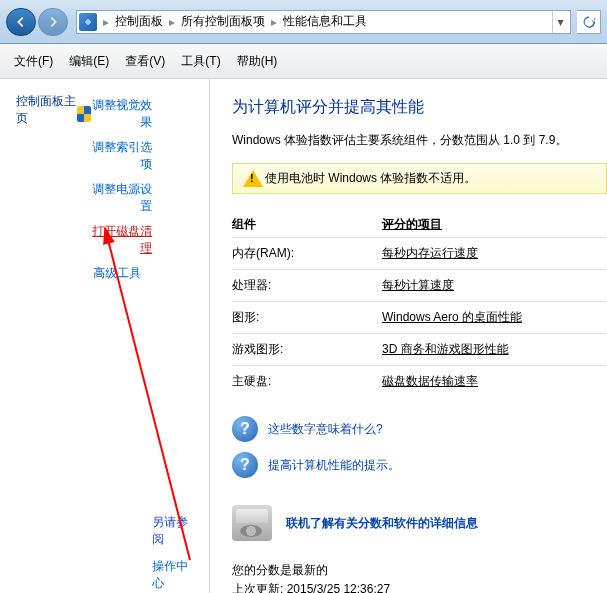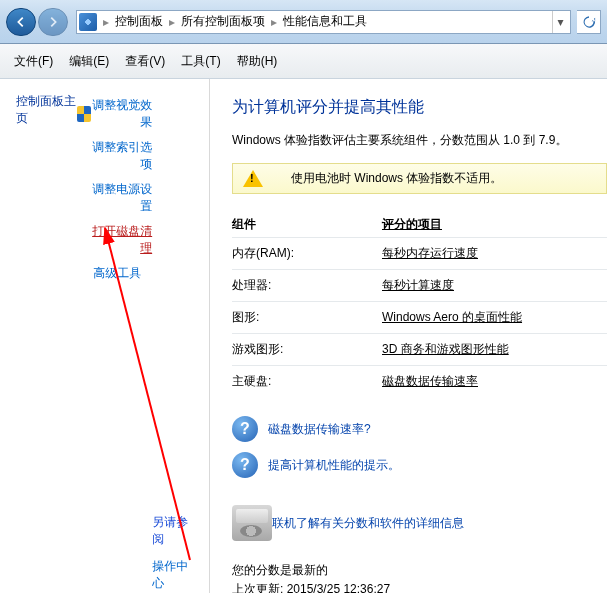--- a/index.html
+++ b/index.html
@@ -33,36 +33,36 @@
 .side-link.selected { text-decoration: underline; color: #b91c1c; font-weight: 500; }
 .side-link .bullet { width: 16px; height: 16px; display:inline-block; }
 .shield-icon{background:conic-gradient(#1e66c0 0 25%,#f4c430 25% 50%,#1e66c0 50% 75%,#f4c430 75% 100%);border-radius:2px;}
 .side-bottom { margin-top: auto; }
 .side-bottom-heading { color: #1d4ed8; margin-bottom: 10px; }
 .side-bottom-link { color: #0066cc; cursor: pointer; }
 
 .main { flex: 1; padding: 18px 0 0 22px; font-size: 12px; color: #000; overflow:hidden; }
 .main-title { color: #003399; font-size: 16px; margin-bottom: 14px; }
 .main-desc { color: #000; margin-bottom: 14px; }
-.alert-box { background: linear-gradient(to bottom, #fefde7, #fbf9cc); border: 1px solid #e4dd8c; padding: 6px 10px; display: flex; align-items: center; gap: 28px; margin-bottom: 18px; }
+.alert-box { background: linear-gradient(to bottom, #fefde7, #fbf9cc); border: 1px solid #e4dd8c; padding: 6px 10px; display: flex; align-items: center; gap: 2px; margin-bottom: 18px; }
 .warn-icon { width: 0; height: 0; border-left: 10px solid transparent; border-right: 10px solid transparent; border-bottom: 17px solid #f9c200; position: relative; }
 .warn-icon::after { content: "!"; position: absolute; left: -3px; top: 2px; font-size: 11px; font-weight: bold; color: #000; }
 
 .table { }
 .thead { display: flex; font-weight: bold; padding: 4px 0; }
 .trow { display: flex; border-top: 1px solid #e5e9ec; padding: 7px 0; }
 .tcell1 { width: 150px; }
 .tcell2 { flex: 1; text-decoration: underline; }
 
 .help-links { margin-top: 14px; }
 .help-row { display: flex; align-items: center; gap: 10px; padding: 5px 0; }
 .help-icon { width: 26px; height: 26px; border-radius: 50%; background: radial-gradient(circle at 35% 30%, #7ab8f0, #2563b5); display: flex; align-items: center; justify-content: center; color: #fff; font-weight: bold; font-size: 16px; }
 .link { color: #0645ad; cursor: pointer; }
 
-.info-row { display: flex; align-items: center; margin-top: 22px; }
+.info-row { display: flex; align-items: center; gap: 14px; margin-top: 22px; font-weight: bold; }
 .disk-icon { width: 40px; height: 36px; background: linear-gradient(to bottom,#d8d8d8,#a8a8a8); border-radius: 4px; position: relative; }
 .disk-icon::before{content:"";position:absolute;left:4px;top:4px;right:4px;height:14px;background:linear-gradient(#eee,#ccc);border-radius:2px;}
 .disk-icon::after{content:"";position:absolute;left:8px;bottom:4px;width:22px;height:12px;background:radial-gradient(circle,#bbb 40%,#888 41%);border-radius:50%;}
 
 .status-block { margin-top: 20px; line-height: 1.6; }
 
 
 .arrow-svg { position: absolute; left: 0; top: 0; pointer-events: none; }
 </style>
 </head>
@@ -170,21 +170,21 @@
       </div>
       <div class="trow">
         <div class="tcell1">主硬盘:</div>
         <div class="tcell2">磁盘数据传输速率</div>
       </div>
     </div>
 
     <div class="help-links">
       <div class="help-row">
         <span class="help-icon">?</span>
-        <span class="link">磁盘数据传输速率?</span>
+        <span class="link">这些数字意味着什么?</span>
       </div>
       <div class="help-row">
         <span class="help-icon">?</span>
         <span class="link">提高计算机性能的提示。</span>
       </div>
     </div>
 
     <div class="info-row">
       <span class="disk-icon"></span>
       <span class="link">联机了解有关分数和软件的详细信息</span>

